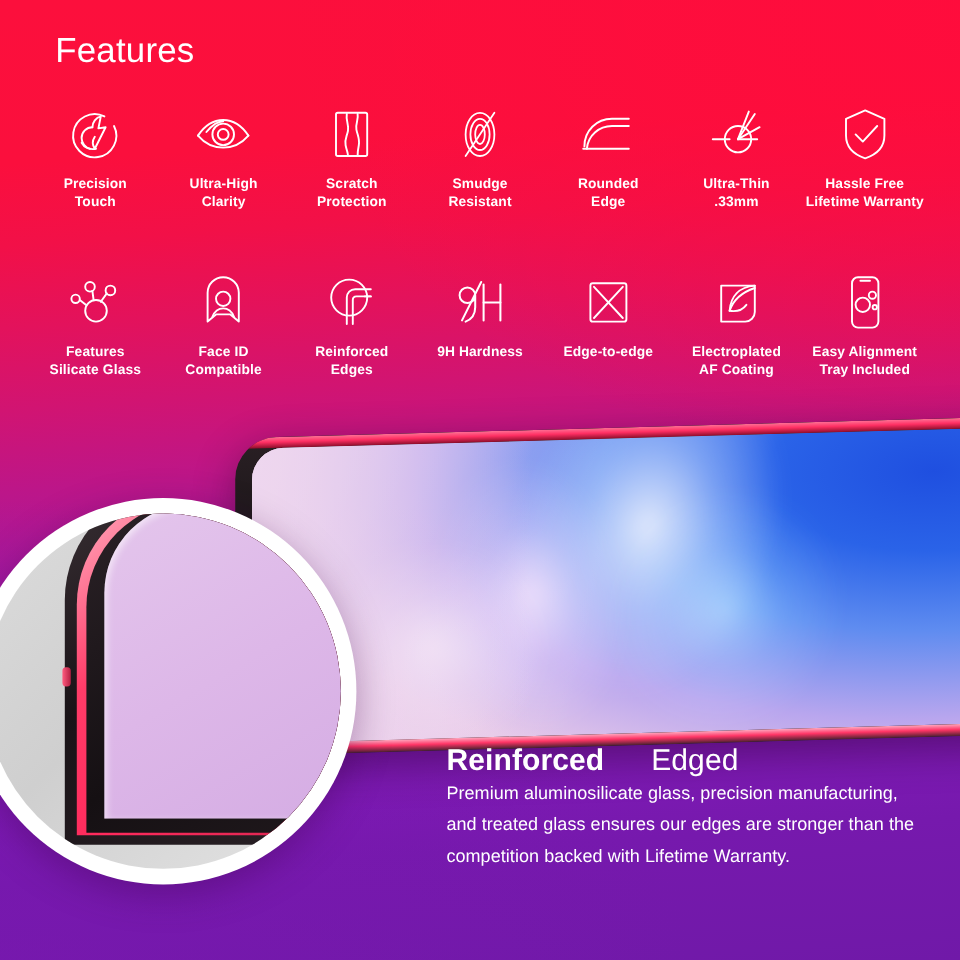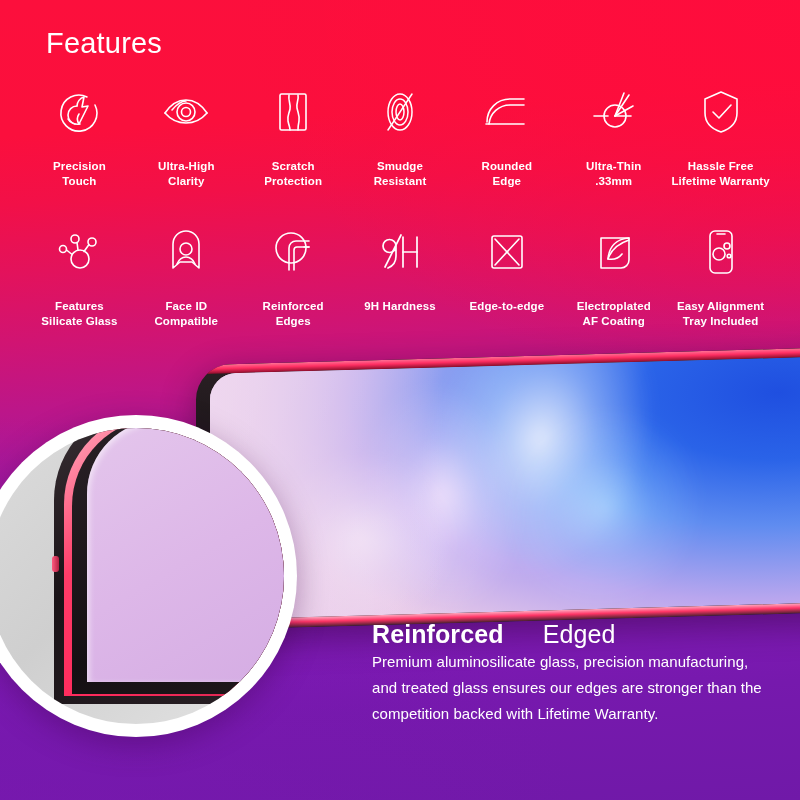--- a/index.html
+++ b/index.html
@@ -54,21 +54,21 @@
   .feature-cell {
     width:107px;
     display:flex; flex-direction:column; align-items:center;
   }
   .feature-icon {
     width:52px; height:52px;
     display:flex; align-items:center; justify-content:center;
   }
   .feature-icon svg { width:100%; height:100%; display:block; }
   .feature-label {
-    margin-top:21px;
+    margin-top:9px;
     text-align:center;
     color:#ffffff;
     font-size:11.5px;
     font-weight:bold;
     line-height:1.32;
     letter-spacing:0.1px;
     white-space:pre-line;
   }
 
   

